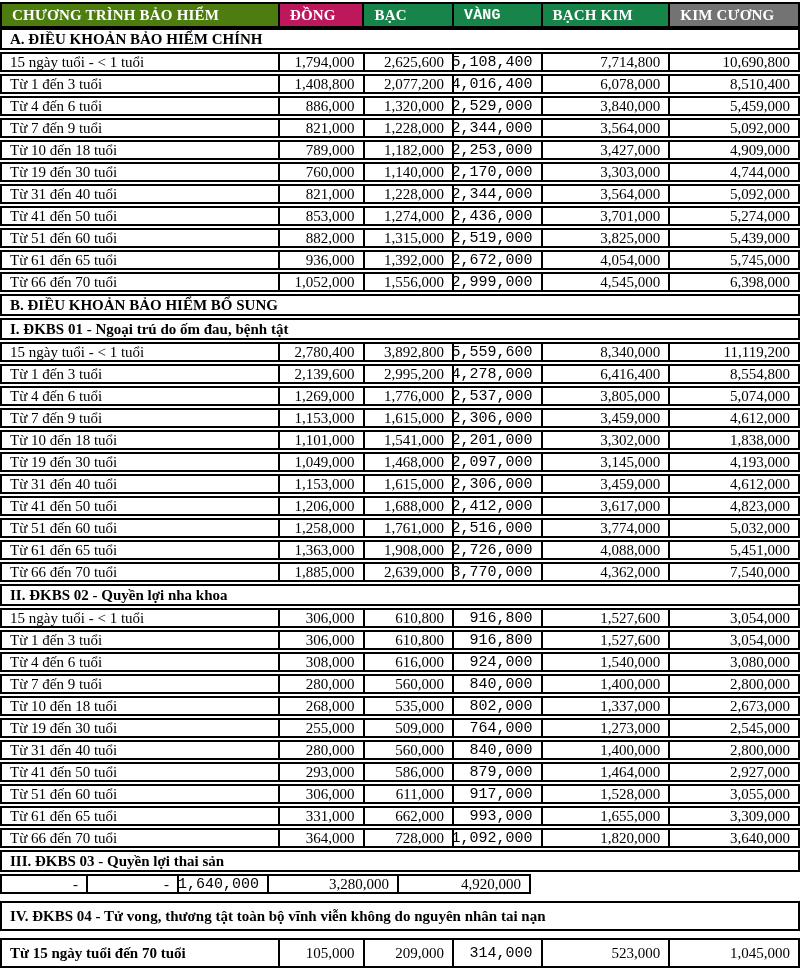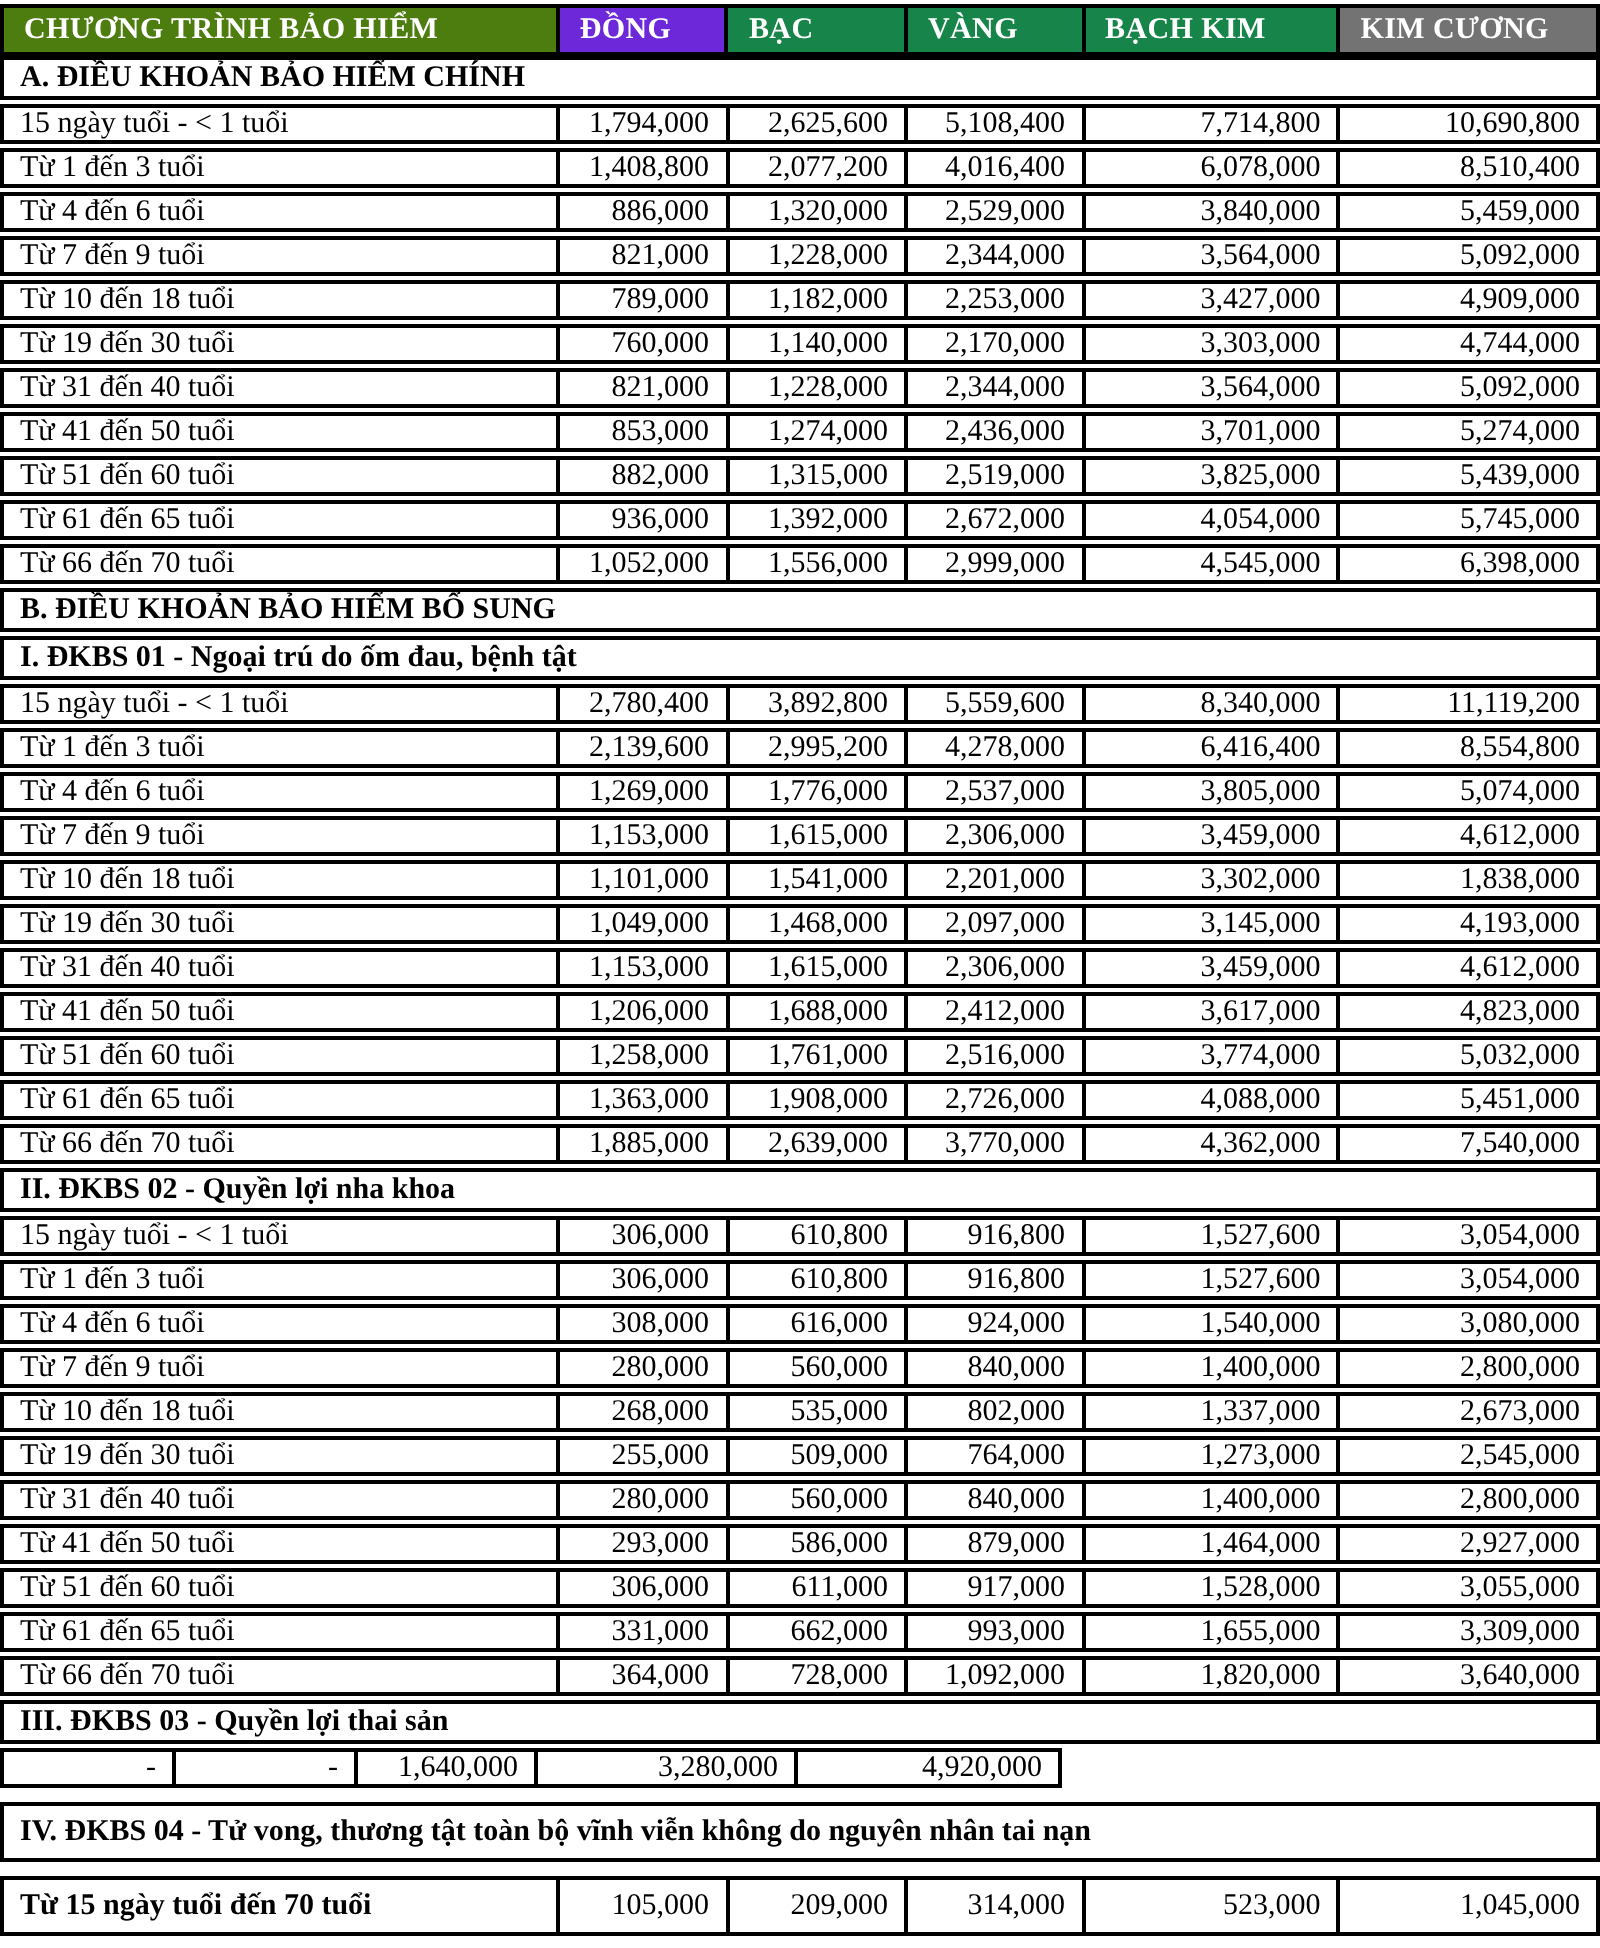--- a/index.html
+++ b/index.html
@@ -32,21 +32,21 @@
     align-items: center;
     background: #ffffff;
     overflow: hidden;
     white-space: nowrap;
   }
   .cell + .cell { margin-left: -2px; }
   
   .w0 { width: 285px; }
   .w1 { width: 88px; }
   .w2 { width: 93px; }
-  .w3 { width: 92px; }
+  .w3 { width: 92px; font-family: Liberation Mono, monospace; }
   .w4 { width: 132px; }
   .w5 { width: 134px; }
   .wfull { width: 800px; }
   
   .head-row .cell { height: 26px; }
   .section-row .cell { height: 22px; }
   .data-row .cell { height: 20px; }
   .tall-section .cell { height: 30px; }
   .tall-row .cell { height: 30px; }
   
@@ -69,21 +69,21 @@
     padding-left: 8px;
   }
   .bold { font-weight: bold; }
 </style>
 </head>
 <body>
 
 <div class="table-wrap">
   <div class="trow head-row">
     <div class="cell header-cell w0" style="background: #4d7c0f; color: rgb(255, 255, 255);">CHƯƠNG TRÌNH BẢO HIỂM</div>
-    <div class="cell header-cell w1" style="background: #6d28d9; color: rgb(255, 255, 255);">ĐỒNG</div>
+    <div class="cell header-cell w1" style="background: #be185d; color: rgb(255, 255, 255);">ĐỒNG</div>
     <div class="cell header-cell w2" style="background: rgb(23, 133, 74); color: rgb(255, 255, 255);">BẠC</div>
     <div class="cell header-cell w3" style="background: rgb(23, 133, 74); color: rgb(255, 255, 255);">VÀNG</div>
     <div class="cell header-cell w4" style="background: rgb(23, 133, 74); color: rgb(255, 255, 255);">BẠCH KIM</div>
     <div class="cell header-cell w5" style="background: #737373; color: rgb(255, 255, 255);">KIM CƯƠNG</div>
   </div>
   <div id="table-body">
       <div class="trow section-row">
         <div class="cell section-cell wfull">A. ĐIỀU KHOẢN BẢO HIỂM CHÍNH</div>
       </div>
       <div class="trow data-row">

